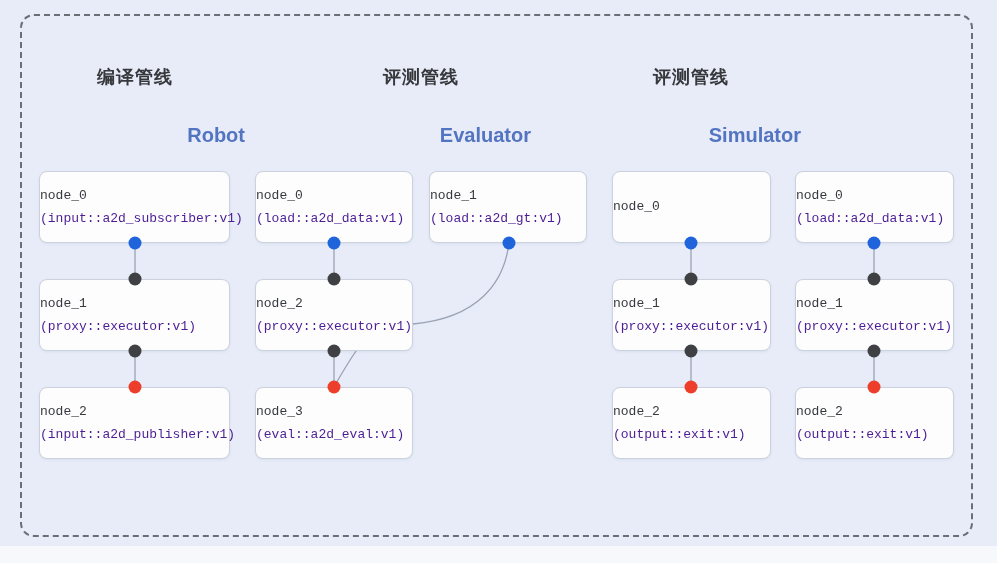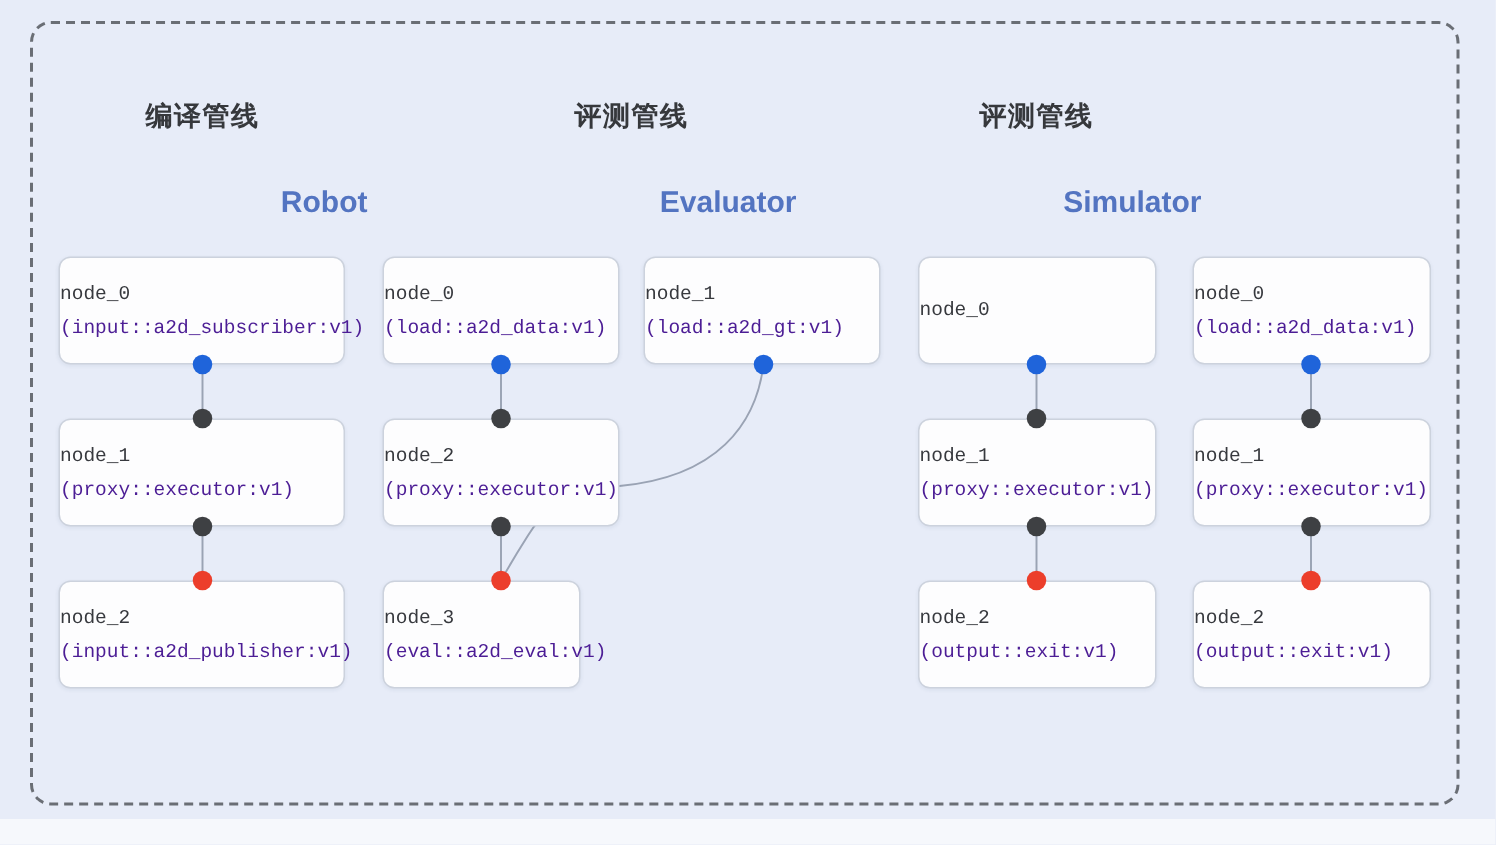--- a/index.html
+++ b/index.html
@@ -115,21 +115,21 @@
     <div class="node-type">(load::a2d_data:v1)</div>
   </div>
   <div class="node-box" style="left:429px;top:171px;width:158px">
     <div class="node-name">node_1</div>
     <div class="node-type">(load::a2d_gt:v1)</div>
   </div>
   <div class="node-box" style="left:255px;top:279px;width:158px">
     <div class="node-name">node_2</div>
     <div class="node-type">(proxy::executor:v1)</div>
   </div>
-  <div class="node-box" style="left:255px;top:387px;width:132px">
+  <div class="node-box" style="left:255px;top:387px;width:158px">
     <div class="node-name">node_3</div>
     <div class="node-type">(eval::a2d_eval:v1)</div>
   </div>
 
   <div class="node-box" style="left:612px;top:171px;width:159px">
     <div class="node-name">node_0</div>
   </div>
   <div class="node-box" style="left:612px;top:279px;width:159px">
     <div class="node-name">node_1</div>
     <div class="node-type">(proxy::executor:v1)</div>

